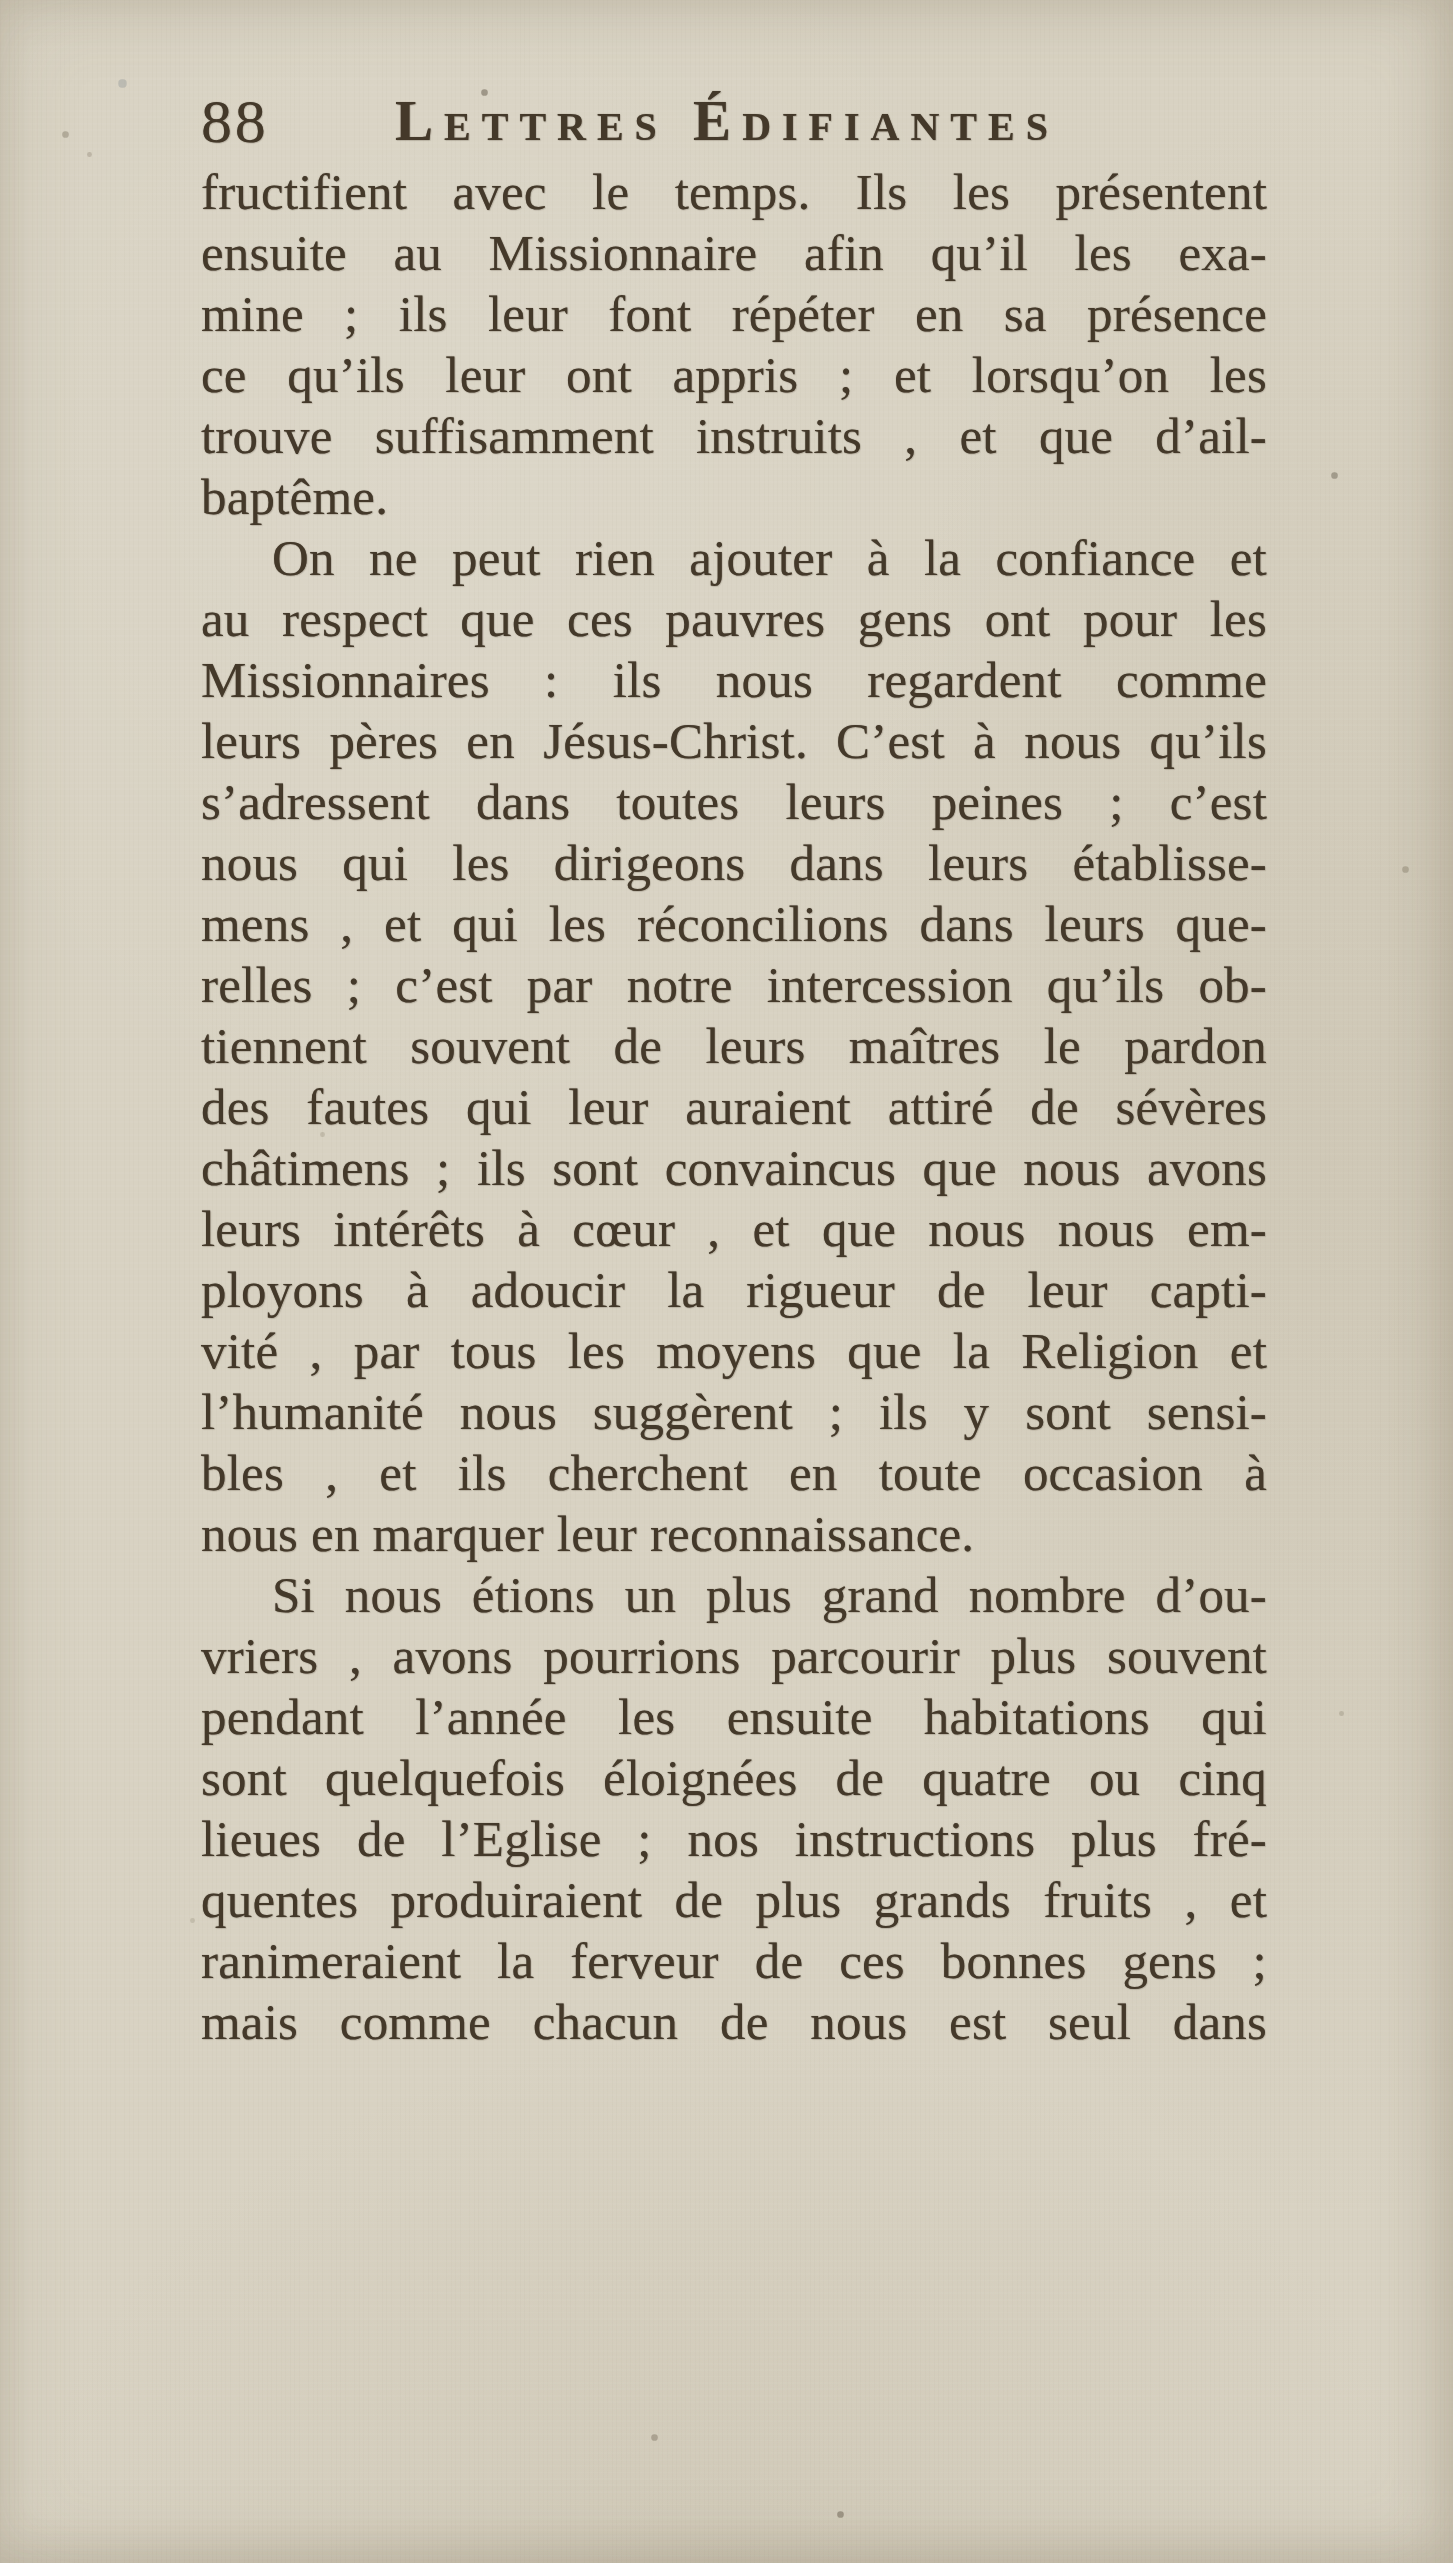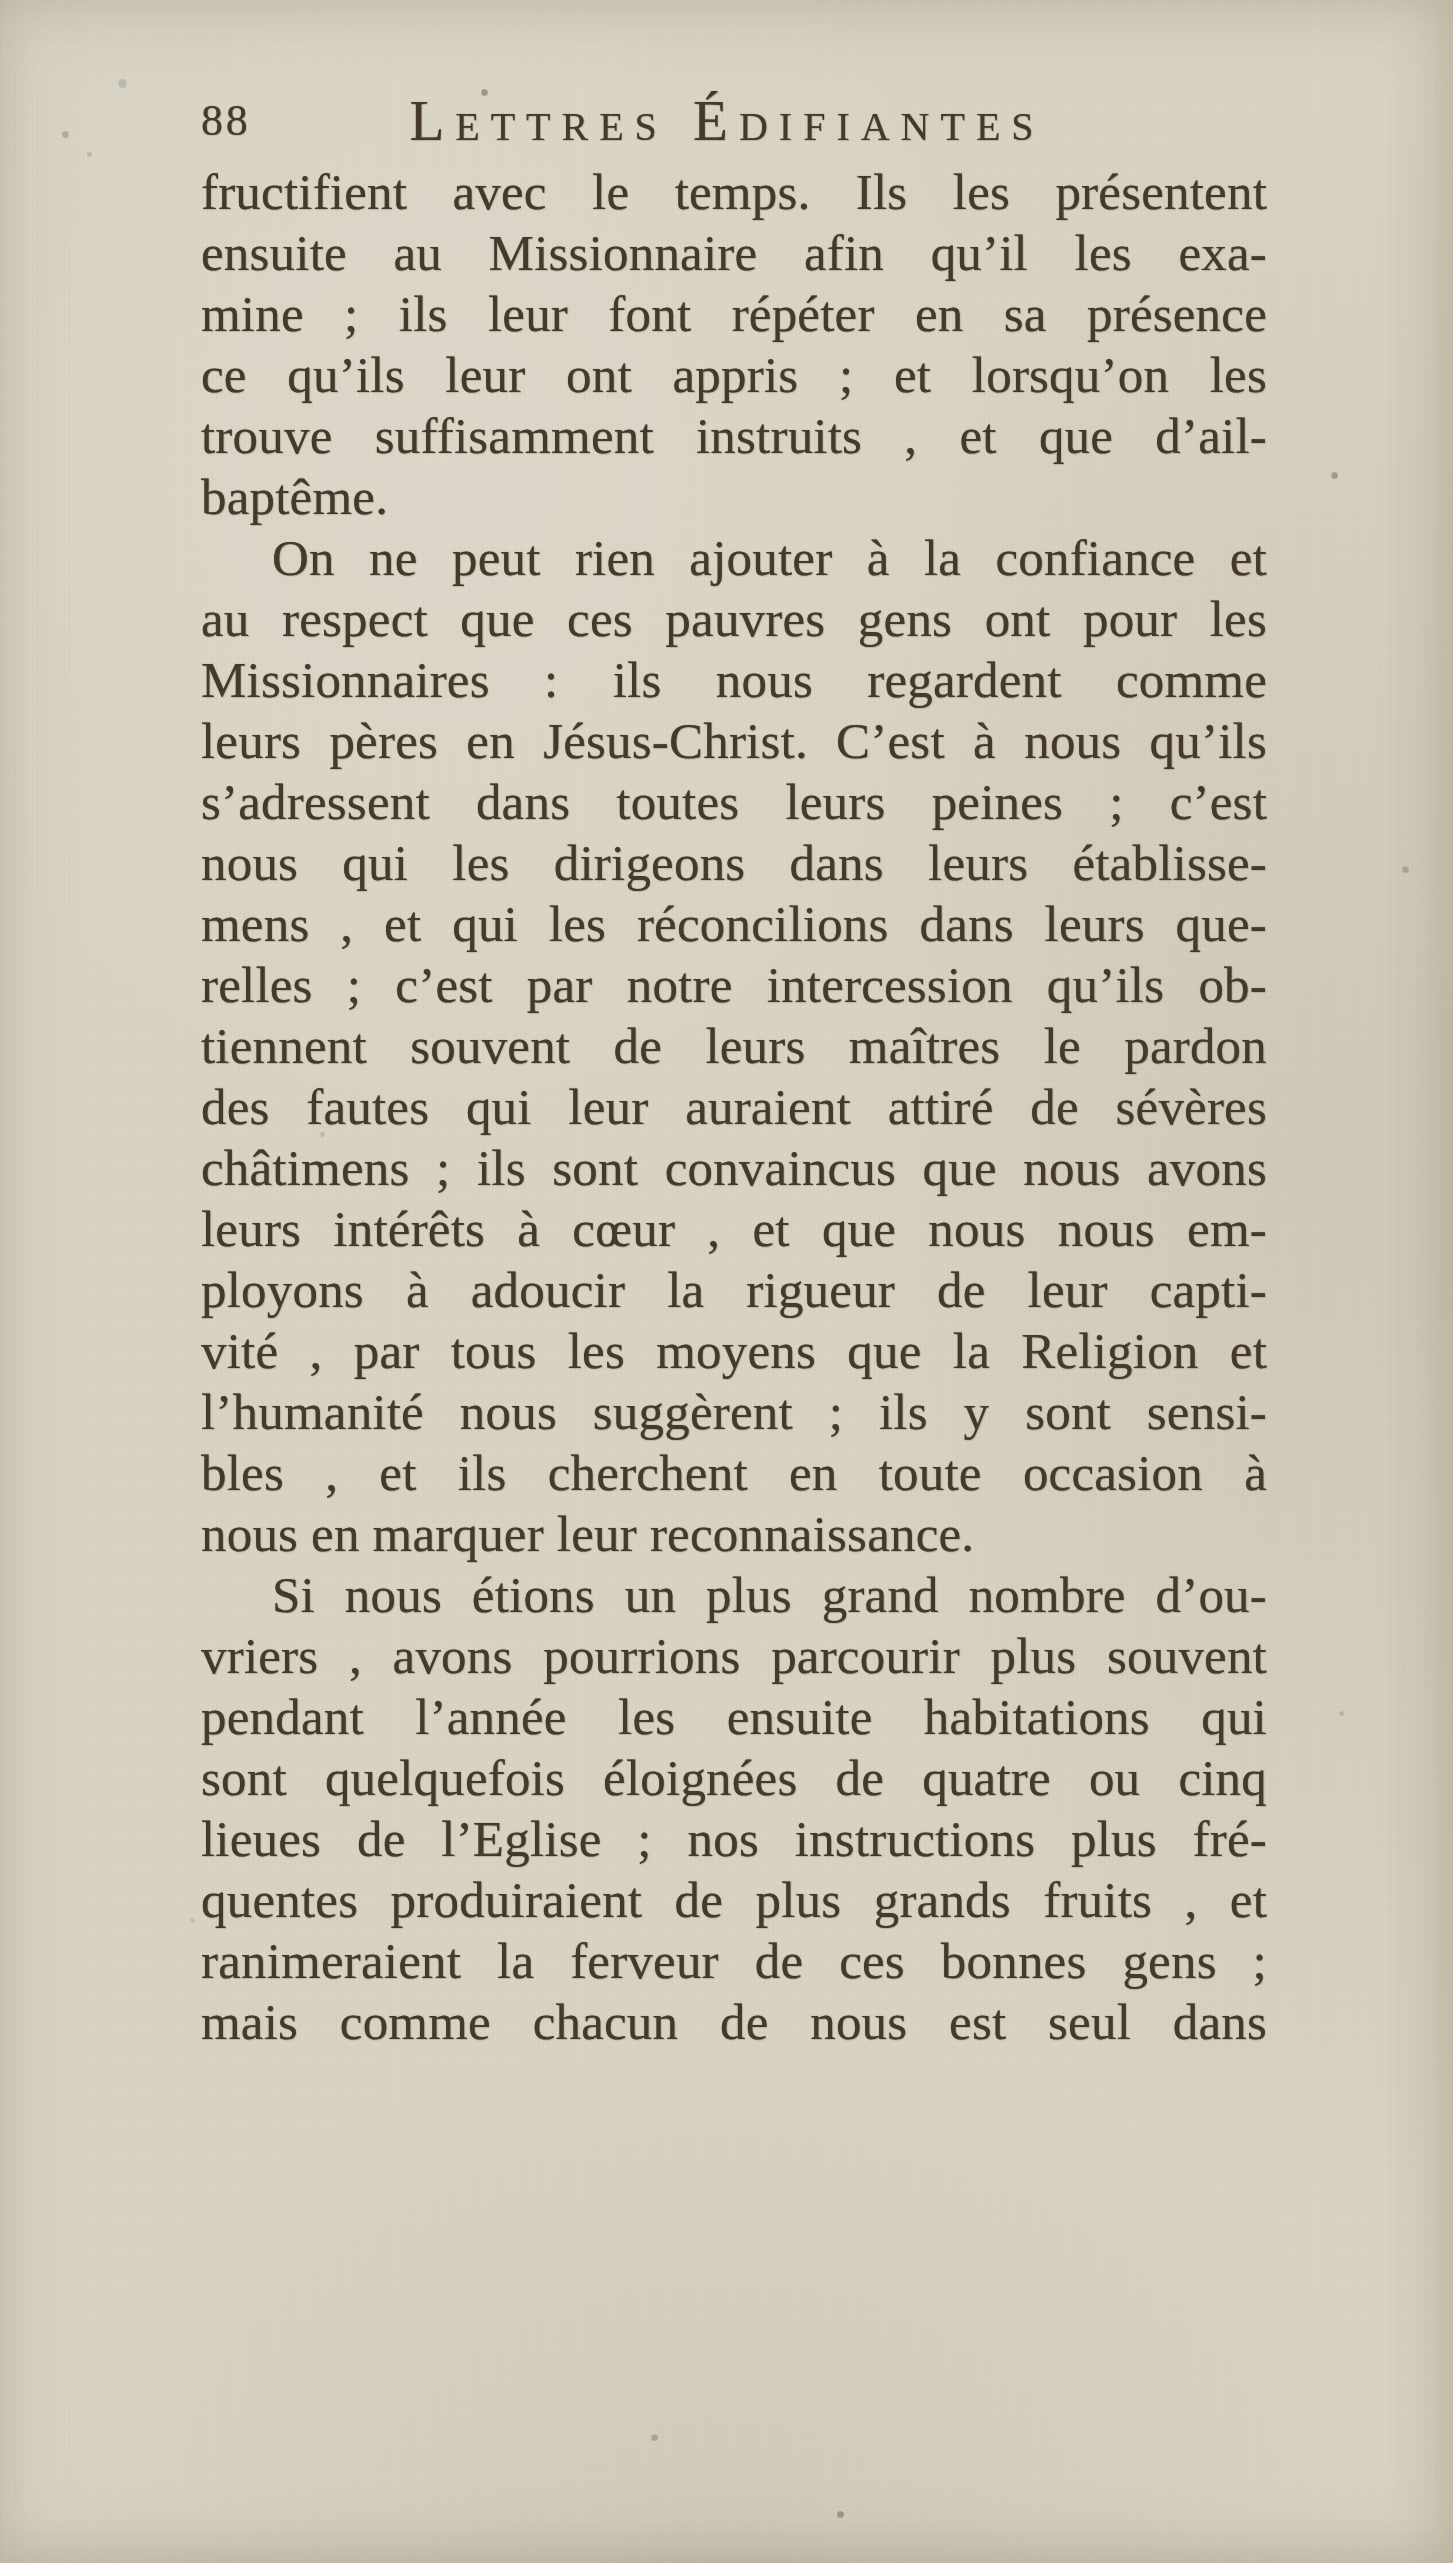--- a/index.html
+++ b/index.html
@@ -28,31 +28,32 @@
   
   .ink {
     text-shadow:
       0 0 1px rgba(62,52,38,0.65),
       0.9px 1.3px 0.9px rgba(62,52,38,0.14);
   }
   
   .pagenum {
     position: absolute;
     left: 201px; top: 89px;
-    font-size: 44px; line-height: 64px;
+    font-size: 62px; line-height: 64px;
     letter-spacing: 2.7px;
   }
   .runtitle {
     position: absolute;
     left: 0; right: 0; top: 89px;
     text-align: center;
     font-variant: small-caps;
     font-size: 57px; line-height: 64px;
     letter-spacing: 11px;
     white-space: nowrap;
+    font-weight: bold;
   }
   
   .text {
     position: absolute;
     left: 201px; top: 162px;
     width: 1066px;
   }
   .line {
     font-size: 51px;
     line-height: 61px;

